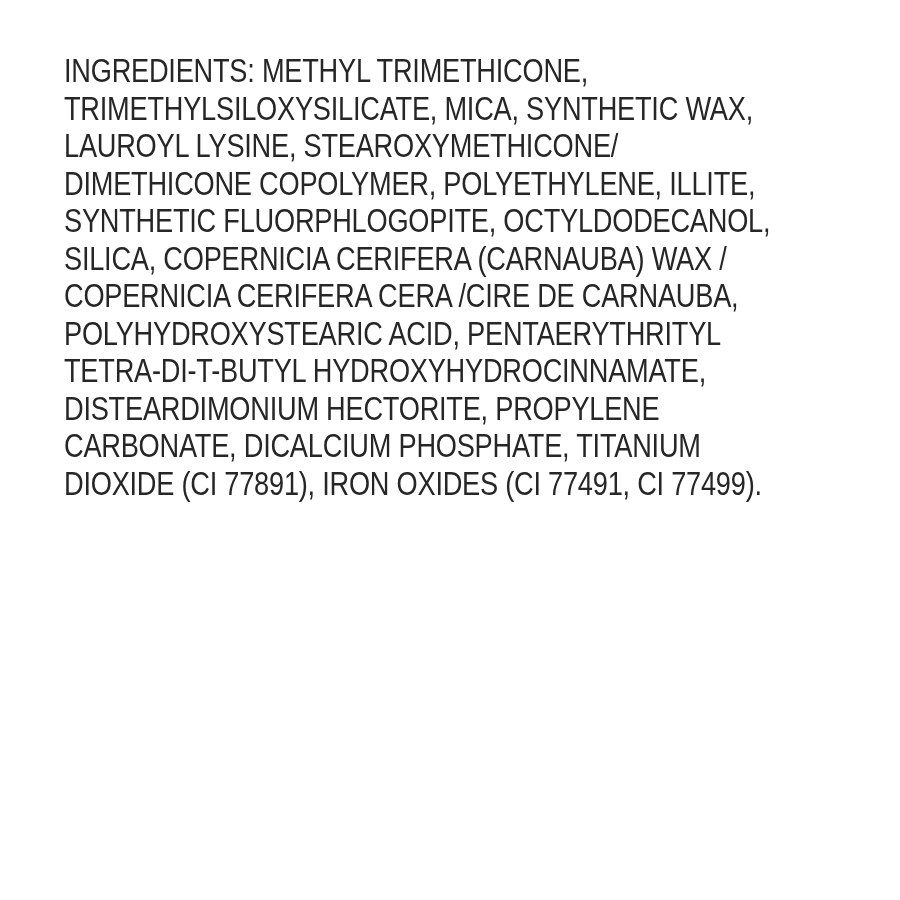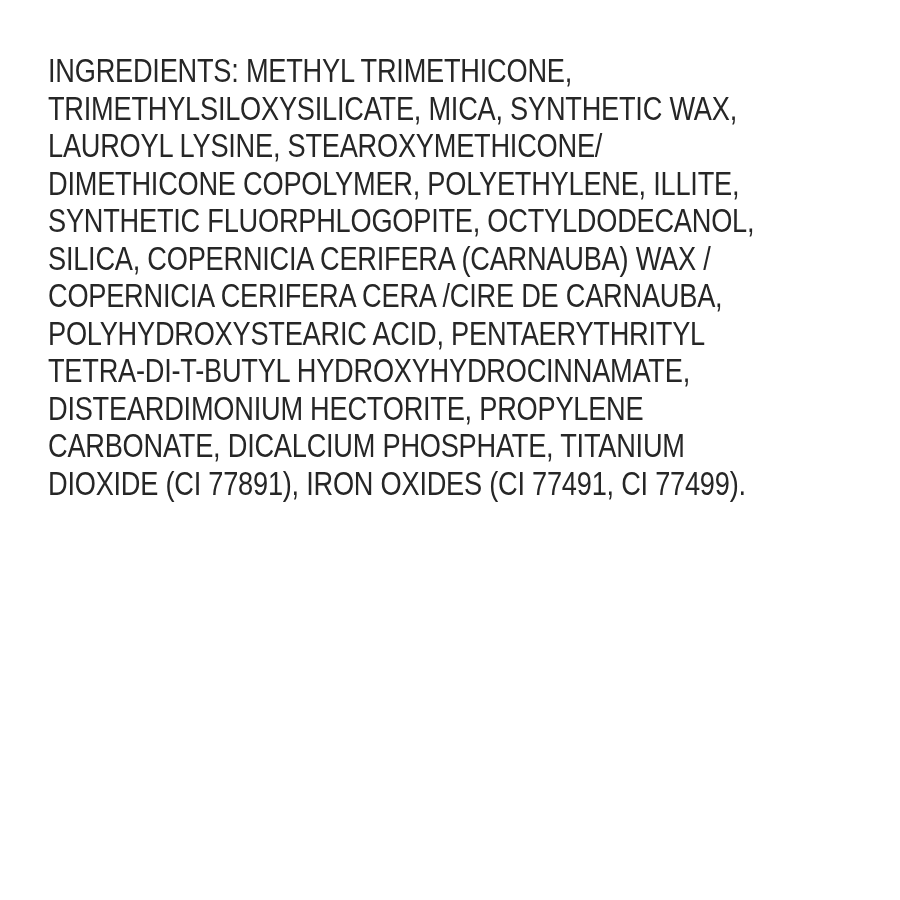--- a/index.html
+++ b/index.html
@@ -9,21 +9,21 @@
   }
   body {
     width: 900px;
     height: 900px;
     position: relative;
     overflow: hidden;
     font-family: "Liberation Sans", sans-serif;
   }
   .ingredients-block {
     position: absolute;
-    left: 48px;
+    left: 64px;
     top: 52px;
     width: 810px;
     color: #262626;
   }
   .ingredients-line {
     display: block;
     height: 37.5px;
     line-height: 37.5px;
     font-size: 34px;
     font-weight: 400;

